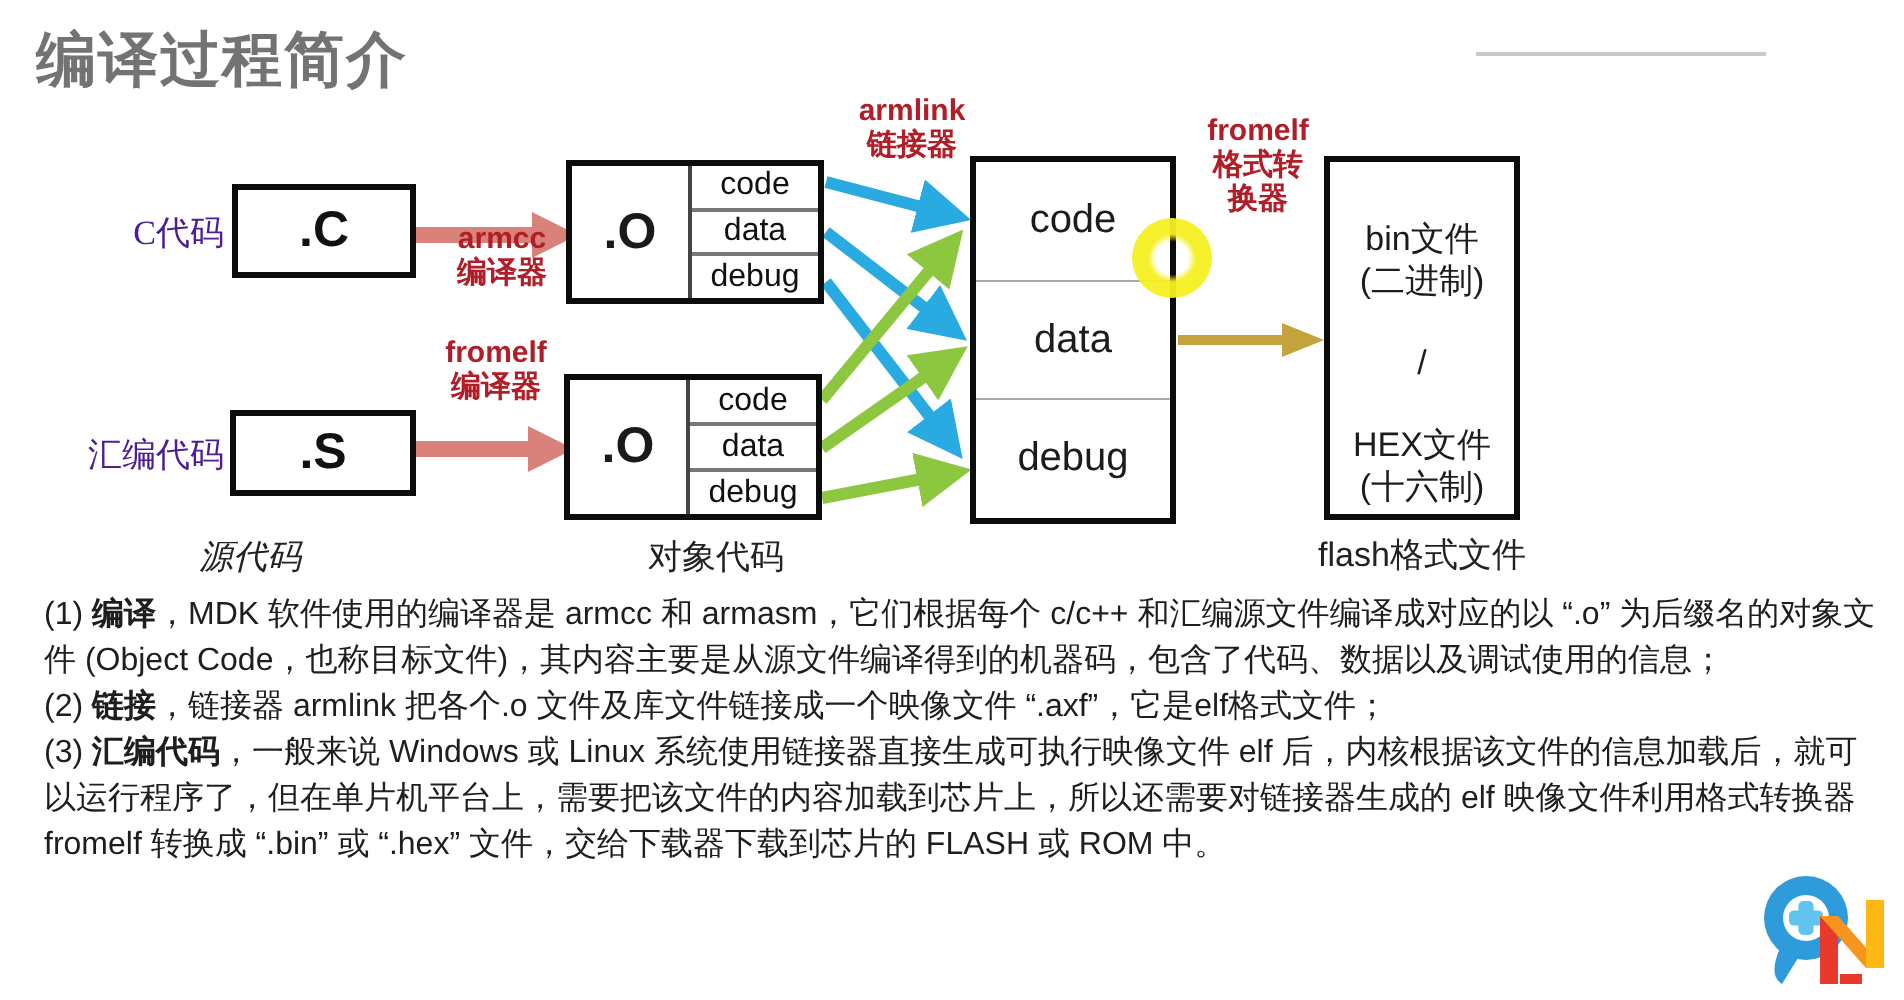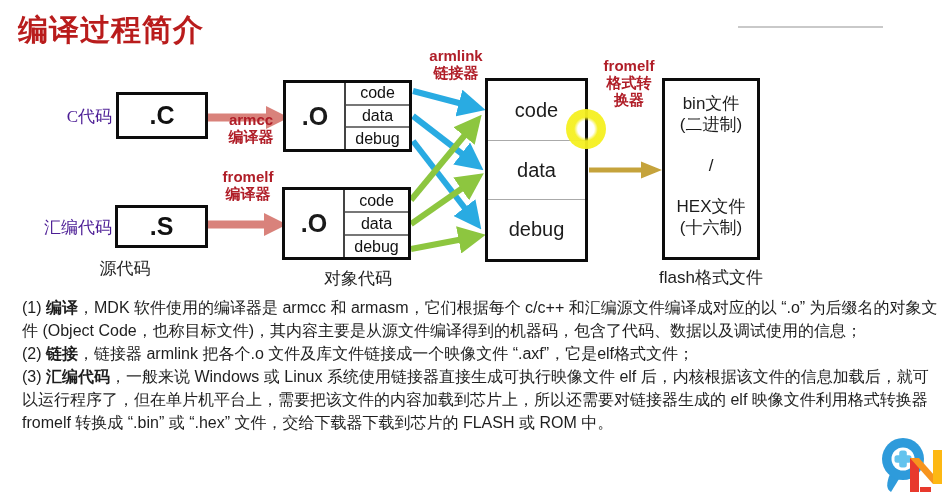--- a/index.html
+++ b/index.html
@@ -2,21 +2,21 @@
 <html><head>
 <meta charset="utf-8">
 <style>
   html,body{margin:0;padding:0;background:#ffffff;}
   #stage{
     position:relative;width:952px;height:500px;background:#ffffff;overflow:hidden;
     font-family:"Liberation Sans","DejaVu Sans",sans-serif;color:#1a1a1a;
   }
   .abs{position:absolute;}
   
-  #title{left:18px;top:10px;font-size:30px;font-weight:bold;color:#b91c1c;letter-spacing:1px;}
+  #title{left:18px;top:10px;font-size:30px;font-weight:bold;color:#737373;letter-spacing:1px;}
   #top-rule{left:738px;top:26px;width:145px;height:2px;background:#c9c9c9;}
   
   .fileBox{
     border:3px solid #0c0c0c;background:#fff;display:flex;align-items:center;justify-content:center;
     font-size:25px;font-weight:600;color:#111;box-sizing:border-box;
   }
   .sideLabel{font-size:17px;color:#4c1d95;text-align:right;font-family:Liberation Serif, serif;}
   .toolLabel{font-size:15px;font-weight:bold;color:#b01e28;text-align:center;line-height:17px;}
   .caption{font-size:17px;color:#222;text-align:center;}
   
@@ -27,21 +27,21 @@
   .obox .cols .sect{flex:1;display:flex;align-items:center;justify-content:center;
     font-size:16px;color:#111;border-bottom:2px solid #777;}
   .obox .cols .sect:last-child{border-bottom:none;}
   
   #elf-box{border:3px solid #0c0c0c;background:#fff;display:flex;flex-direction:column;box-sizing:border-box;}
   #elf-box .sect{flex:1;display:flex;align-items:center;justify-content:center;
     font-size:20px;color:#1c1c1c;border-bottom:1.5px solid #aaa;}
   #elf-box .sect:last-child{border-bottom:none;}
   
   #flash-box{border:3px solid #0c0c0c;background:#fff;box-sizing:border-box;
-    display:flex;flex-direction:column;align-items:center;padding-top:12px;
+    display:flex;flex-direction:column;align-items:center;padding-top:28px;
     font-size:17px;color:#1c1c1c;line-height:21px;}
   #flash-box .slash{margin:20px 0;}
   #flash-box .hex{margin-top:0;}
   
   #pointer-ring{left:566px;top:109px;width:40px;height:40px;border-radius:50%;
     background:radial-gradient(circle, rgba(245,240,32,0) 0 29%, rgba(245,240,32,0.95) 42% 80%, rgba(245,240,32,0) 92%);}
   
   #notes{left:22px;top:296px;width:916px;font-size:16px;line-height:23px;color:#1e1e1e;}
   #notes .bold{font-weight:bold;}
   svg.overlay{position:absolute;left:0;top:0;pointer-events:none;}
@@ -129,21 +129,21 @@
   </div>
 
   <div class="abs" id="flash-box" style="left:662px;top:78px;width:98px;height:182px;">
     <div>bin文件</div>
     <div>(二进制)</div>
     <div class="slash">/</div>
     <div class="hex">HEX文件</div>
     <div>(十六制)</div>
   </div>
 
-  <div class="abs caption" style="left:89px;top:257px;width:72px;">源代码</div>
+  <div class="abs caption" style="left:89px;top:267px;width:72px;font-style:italic;">源代码</div>
   <div class="abs caption" style="left:322px;top:267px;width:72px;">对象代码</div>
   <div class="abs caption" style="left:649px;top:266px;width:124px;">flash格式文件</div>
 
   <div class="abs" id="notes">
       <div><span>(1) </span><span class="bold">编译</span><span>，MDK 软件使用的编译器是 armcc 和 armasm，它们根据每个 c/c++ 和汇编源文件编译成对应的以 “.o” 为后缀名的对象文件 (Object Code，也称目标文件)，其内容主要是从源文件编译得到的机器码，包含了代码、数据以及调试使用的信息；</span></div>
       <div><span>(2) </span><span class="bold">链接</span><span>，链接器 armlink 把各个.o 文件及库文件链接成一个映像文件 “.axf”，它是elf格式文件；</span></div>
       <div><span>(3) </span><span class="bold">汇编代码</span><span>，一般来说 Windows 或 Linux 系统使用链接器直接生成可执行映像文件 elf 后，内核根据该文件的信息加载后，就可以运行程序了，但在单片机平台上，需要把该文件的内容加载到芯片上，所以还需要对链接器生成的 elf 映像文件利用格式转换器 fromelf 转换成 “.bin” 或 “.hex” 文件，交给下载器下载到芯片的 FLASH 或 ROM 中。</span></div>
     </div>
 
   <svg class="abs" id="logo" viewBox="0 0 70 62">

